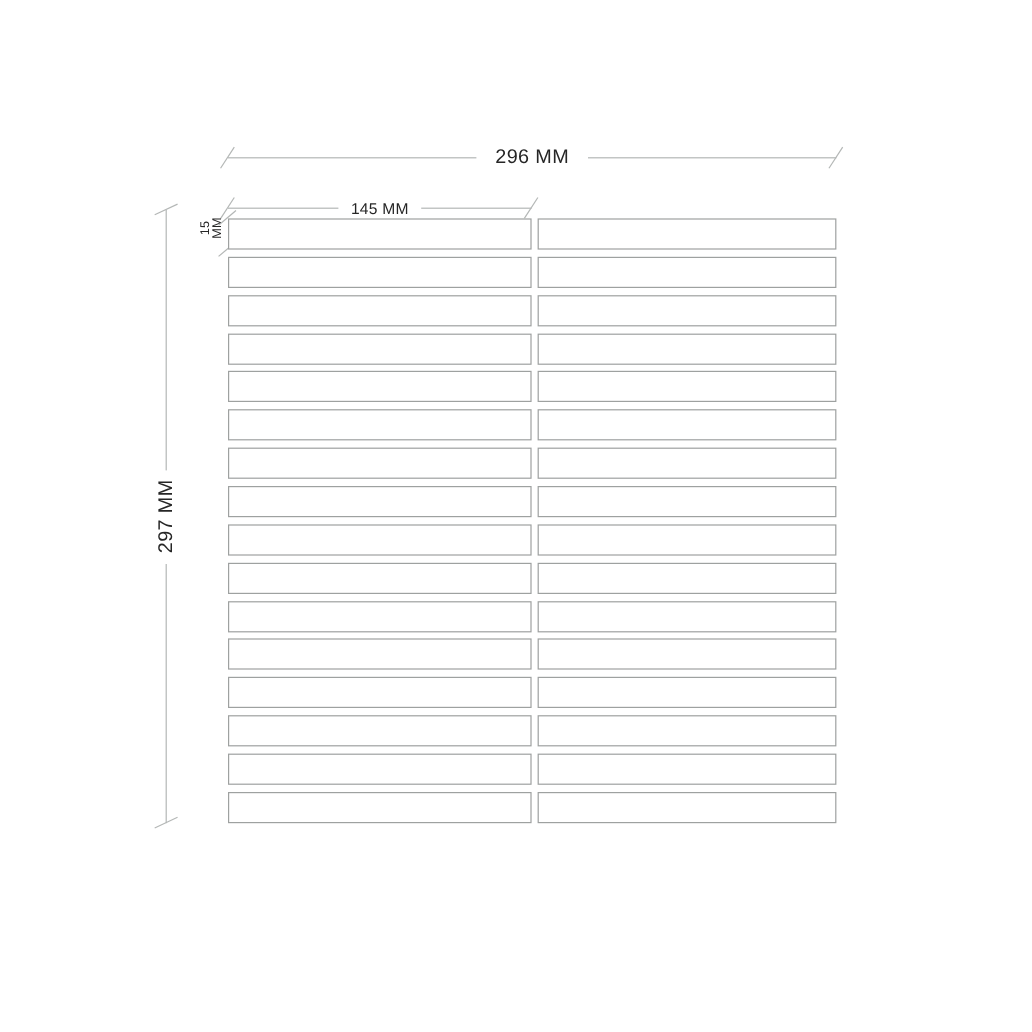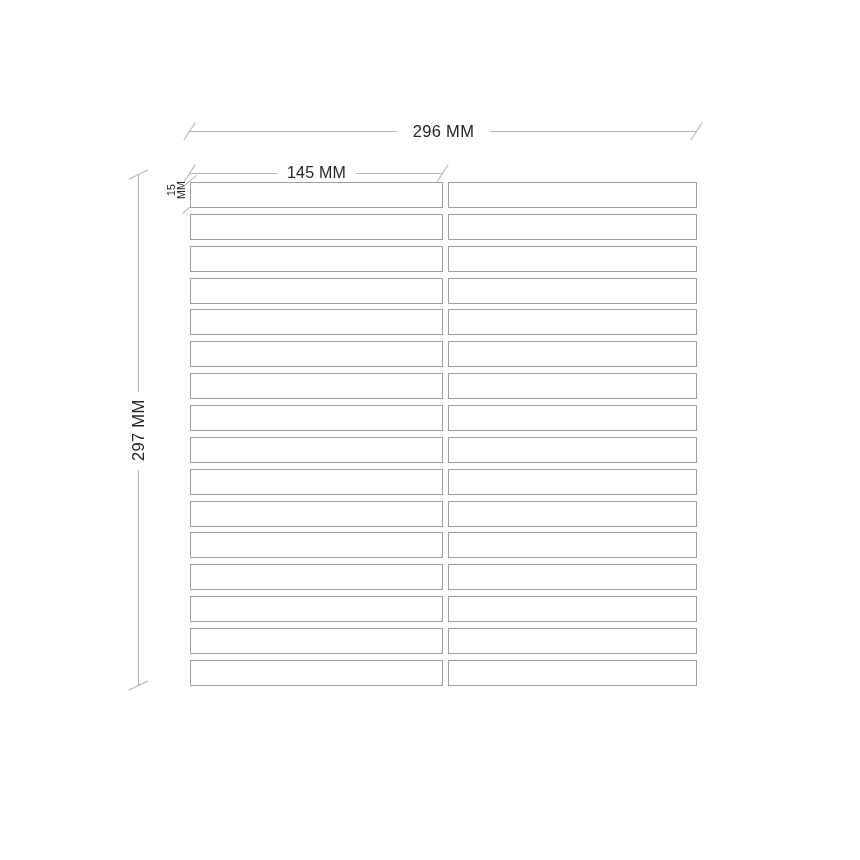--- a/index.html
+++ b/index.html
@@ -20,21 +20,21 @@
   .dim-h{
     position:absolute;display:flex;flex-direction:row;
     align-items:center;justify-content:center;
   }
   .dim-h .seg{flex:1 1 auto;height:1px;background:var(--line);}
   .dim-label-lg{
     color:var(--text);font-size:16.5px;letter-spacing:.3px;
     padding:0 16px;white-space:nowrap;line-height:1;
   }
   .dim-label-sm{
-    color:var(--text);font-size:16px;letter-spacing:.2px;
+    color:var(--text);font-size:13px;letter-spacing:.2px;
     padding:0 10px;white-space:nowrap;line-height:1;
   }
 
   
   .dim-v{
     position:absolute;display:flex;flex-direction:column;
     align-items:center;justify-content:center;
   }
   .dim-v .seg{flex:1 1 auto;width:1px;background:var(--line);}
   .dim-v .vlabel-box{

